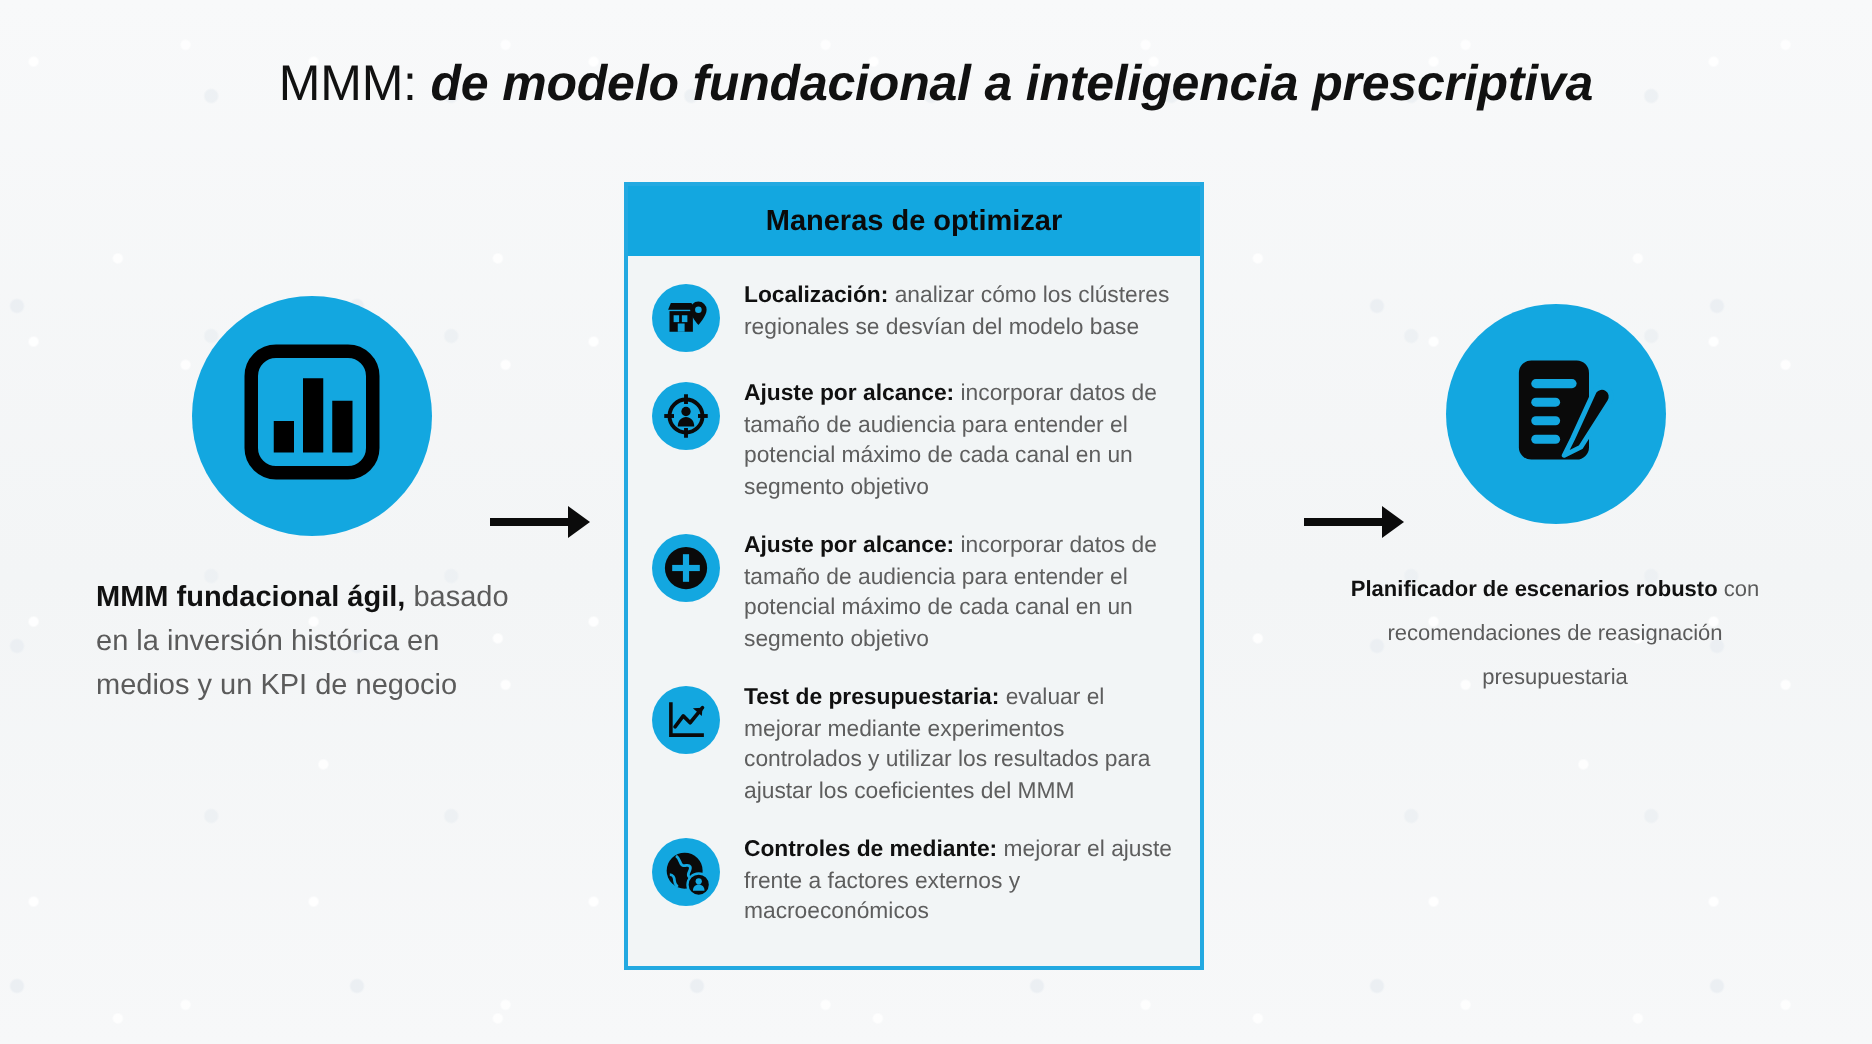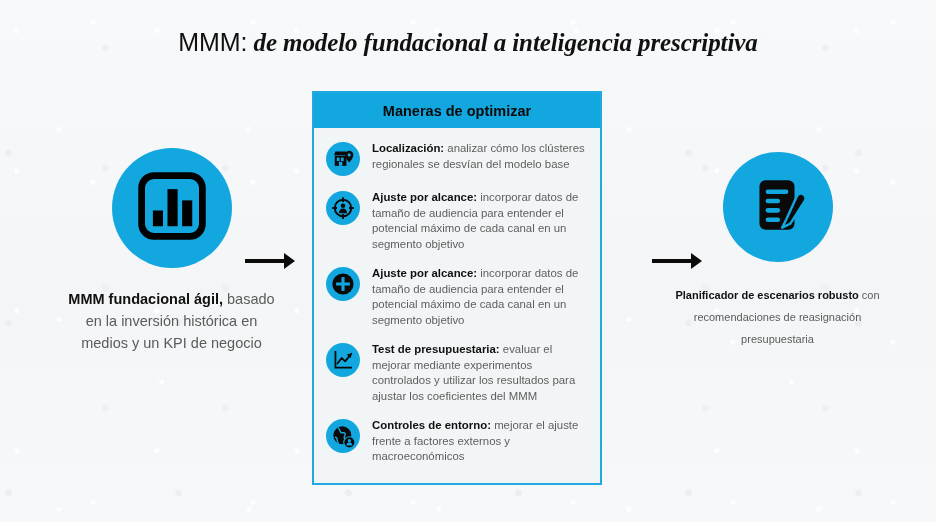--- a/index.html
+++ b/index.html
@@ -36,29 +36,28 @@
     left: 0;
     top: 28px;
     width: 936px;
     text-align: center;
     font-size: 25px;
     color: #111111;
     letter-spacing: -0.1px;
     white-space: nowrap;
   }
   #title .t-bold { font-weight: normal; }
-  #title .t-ital { font-style: italic; font-weight: 600; font-family: Liberation Serif, serif; }
+  #title .t-ital { font-style: italic; font-weight: 600; }
 
   
   #left-block {
     position: absolute;
-    left: 64px;
+    left: 48px;
     top: 148px;
     width: 215px;
-    text-align: center;
   }
   .circle-icon {
     width: 120px;
     height: 120px;
     border-radius: 50%;
     background: #13a7e0;
     margin: 0 auto;
     display: flex;
     align-items: center;
     justify-content: center;
@@ -277,21 +276,21 @@
           <svg width="25" height="25" viewBox="0 0 32 32" aria-hidden="true">
             <circle cx="14.5" cy="14.5" r="11.5" fill="#0a0a0a"></circle>
             <path d="M9 5 c3 2 2 5 4 6 s4 -1 5 1 -2 4 -1 6 3 1 3 3" fill="none" stroke="#13a7e0" stroke-width="1.8"></path>
             <path d="M5 17 c2 0 3 2 3 4 s1 3 2 4" fill="none" stroke="#13a7e0" stroke-width="1.8"></path>
             <circle cx="23.5" cy="23.5" r="7.2" fill="#0a0a0a" stroke="#13a7e0" stroke-width="1.5"></circle>
             <circle cx="23.5" cy="21.3" r="2" fill="#13a7e0"></circle>
             <path d="M19.8 27.4 c0 -2.6 1.7 -4 3.7 -4 s3.7 1.4 3.7 4 z" fill="#13a7e0"></path>
           </svg>
         </div>
         <div class="row-text">
-          <span class="lead">Controles de entorno:</span><span> mejorar el ajuste frente a factores externos y macroeconómicos</span>
+          <span class="lead">Controles de mediante:</span><span> mejorar el ajuste frente a factores externos y macroeconómicos</span>
         </div>
       </div>
 
     </div>
   </div>
 
   <div class="arrow" id="arrow-2">
     <div class="shaft"></div>
     <div class="head"></div>
   </div>

